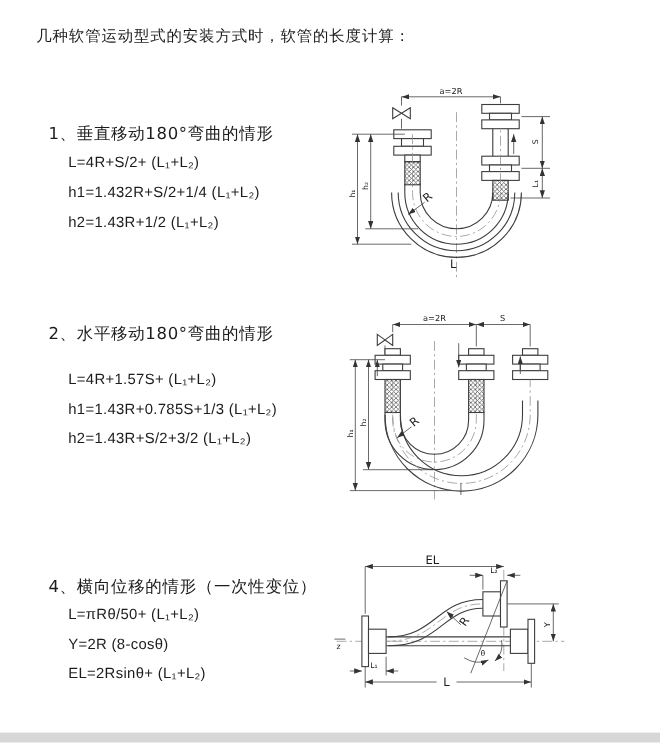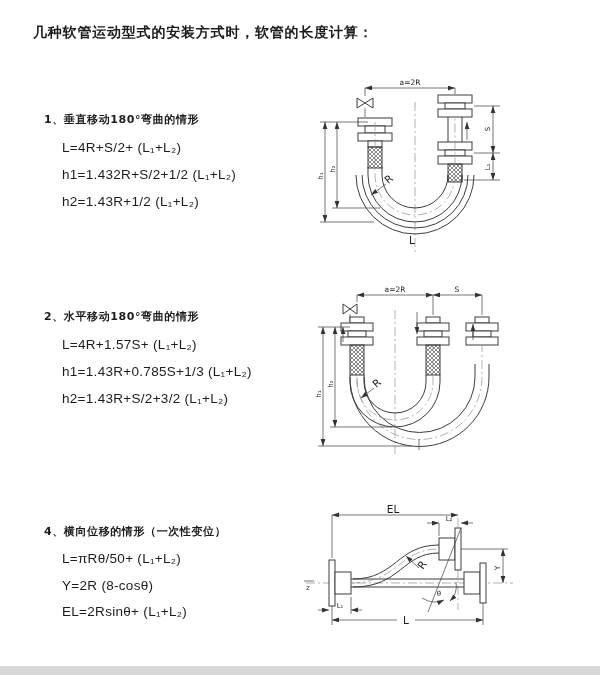--- a/index.html
+++ b/index.html
@@ -1,45 +1,45 @@
 <!DOCTYPE html>
 <html><head>
 <meta charset="utf-8">
 <style>
   html,body{margin:0;padding:0}
   body{
     width:600px;height:675px;background:#ffffff;position:relative;overflow:hidden;
     font-family:"DejaVu Sans","Liberation Sans",sans-serif;color:#1c1c1c;
   }
   .abs{position:absolute}
-  .title{font-size:14px;font-weight:700;letter-spacing:.8px;white-space:nowrap}
-  .sec-h{font-size:11px;font-weight:700;letter-spacing:.6px;white-space:nowrap}
+  .title{font-size:14px;font-weight:400;letter-spacing:.8px;white-space:nowrap}
+  .sec-h{font-size:15px;font-weight:400;letter-spacing:.6px;white-space:nowrap}
   .formula{font-family:Liberation Sans, sans-serif;font-size:13.5px;letter-spacing:.3px;white-space:nowrap}
   svg.diag{position:absolute;overflow:visible}
   .ln{fill:none;stroke:#3d3d3d;stroke-width:1}
   .fl{fill:#ffffff;stroke:#3d3d3d;stroke-width:1}
   .thin{fill:none;stroke:#4a4a4a;stroke-width:.75}
   .cl{fill:none;stroke:#8f8f8f;stroke-width:.7;stroke-dasharray:9 3 2 3}
   text{font-family:"DejaVu Sans","Liberation Sans",sans-serif;fill:#1c1c1c}
   .lbl{font-size:7.5px}
   .lbls{font-size:7px}
   .lbl2{font-size:10.5px;font-weight:500}
   .scan-edge{left:0;bottom:0;width:600px;height:9px;background:#d7d7d7}
 </style>
 </head>
 <body>
 
 <div class="abs title" style="left:33px;top:24px">几种软管运动型式的安装方式时，软管的长度计算：</div>
 
 <div class="abs sec-h" style="left:44px;top:112px">1、垂直移动180°弯曲的情形</div>
 <div class="abs formula" style="left:62px;top:140px">L=4R+S/2+ (L₁+L₂)</div>
-<div class="abs formula" style="left:62px;top:167px">h1=1.432R+S/2+1/2 (L₁+L₂)</div>
+<div class="abs formula" style="left:62px;top:167px">h1=1.432R+S/2+1/4 (L₁+L₂)</div>
 <div class="abs formula" style="left:62px;top:194px">h2=1.43R+1/2 (L₁+L₂)</div>
 
-<div class="abs sec-h" style="left:44px;top:309px">2、水平移动180°弯曲的情形</div>
+<div class="abs sec-h" style="left:44px;top:294px">2、水平移动180°弯曲的情形</div>
 <div class="abs formula" style="left:62px;top:337px">L=4R+1.57S+ (L₁+L₂)</div>
 <div class="abs formula" style="left:62px;top:364px">h1=1.43R+0.785S+1/3 (L₁+L₂)</div>
 <div class="abs formula" style="left:62px;top:391px">h2=1.43R+S/2+3/2 (L₁+L₂)</div>
 
 <div class="abs sec-h" style="left:44px;top:524px">4、横向位移的情形（一次性变位）</div>
 <div class="abs formula" style="left:62px;top:551px">L=πRθ/50+ (L₁+L₂)</div>
 <div class="abs formula" style="left:62px;top:578px">Y=2R (8-cosθ)</div>
 <div class="abs formula" style="left:62px;top:604px">EL=2Rsinθ+ (L₁+L₂)</div>
 
 <svg class="diag" style="left:312px;top:72px" width="258" height="186" viewBox="0 0 258 186">

